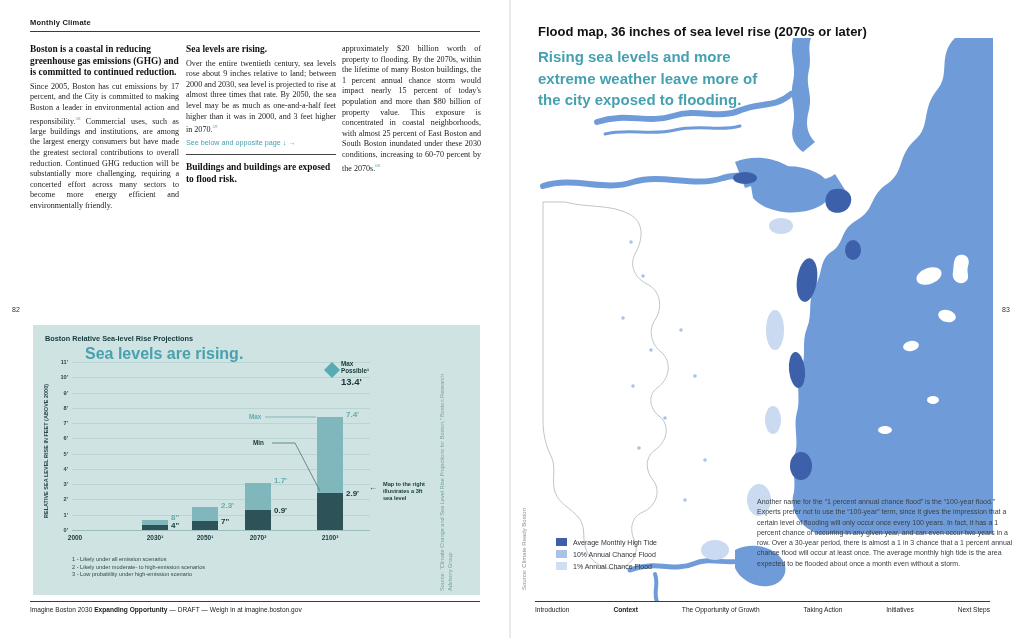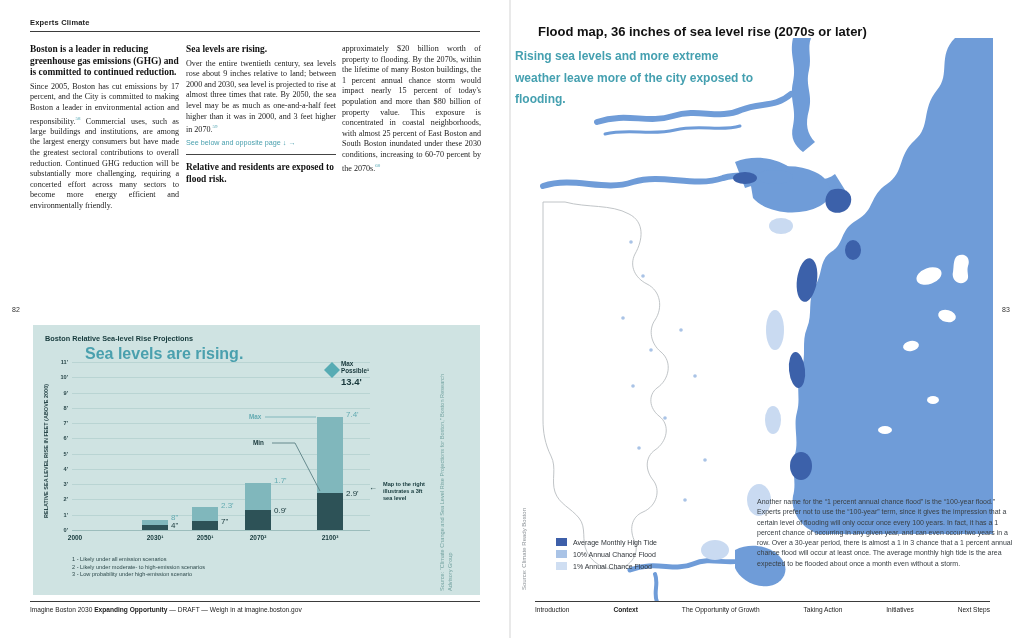--- a/index.html
+++ b/index.html
@@ -24,69 +24,69 @@
   #chart-panel { left:33px; top:325px; width:447px; height:270px; background:#cfe3e2; }
   #chart-header { left:12px; top:9px; font-size:7.3px; font-weight:bold; color:#15393b; }
   #chart-title { left:52px; top:20px; font-size:16px; font-weight:bold; color:#4aa0ae; }
   .ylab { left:10px; top:46px; height:160px; writing-mode:vertical-rl; transform:rotate(180deg);
     font-size:5.5px; font-weight:bold; color:#29474a; text-align:center; line-height:7px; }
   .gridline { position:absolute; left:39px; width:298px; height:1px; background:#b9d4d3; }
   .gridline.base { background:#9cbdbc; }
   .ytick { position:absolute; left:14px; width:21px; text-align:right; font-size:5.6px; font-weight:bold; color:#29474a; }
   .xtick { position:absolute; font-size:6.5px; font-weight:bold; color:#15393b; transform:translateX(-50%); }
   .bar-seg { position:absolute; }
-  .val-label { position:absolute; font-size:8px; font-weight:normal; }
+  .val-label { position:absolute; font-size:8px; font-weight:bold; }
   .ann { position:absolute; font-size:6.3px; font-weight:bold; }
   #maxpossible-label { left:308px; top:35px; width:31px; font-size:6.3px; line-height:7.2px; font-weight:bold; color:#17373a; }
   #maxpossible-value { left:308px; top:51px; font-size:9.5px; font-weight:bold; color:#17373a; }
   #chart-footnotes { left:39px; top:231px; font-size:5.6px; line-height:7.6px; color:#2e4a4c; }
   #map-note-arrow { left:336px; top:158px; font-size:8px; color:#15393b; }
   #map-note { left:350px; top:156px; width:45px; font-size:5.6px; line-height:6.9px; font-weight:bold; color:#15393b; }
   #chart-source { left:405px; top:48px; height:218px; writing-mode:vertical-rl; transform:rotate(180deg);
     font-size:5.6px; line-height:8px; color:#74a3a1; }
 
   
   .footer-rule-l { left:30px; top:601px; width:450px; }
   #footer-left { left:30px; top:606px; font-size:6.6px; color:#222; }
   #footer-left b { font-weight:bold; }
 
   
   #map-header { left:538px; top:24px; font-size:13px; font-weight:bold; color:#111; }
-  #headline { left:515px; top:46px; width:242px; font-size:12px; line-height:21.5px; font-weight:bold; color:#45a0b0; }
+  #headline { left:538px; top:46px; width:242px; font-size:15px; line-height:21.5px; font-weight:bold; color:#45a0b0; }
   #legend { left:556px; top:538px; }
   .legend-row { display:flex; align-items:center; margin-bottom:4px; }
   .legend-swatch { width:11px; height:8px; margin-right:6px; }
   .legend-label { font-size:7px; color:#2e3338; font-family:"Liberation Sans", sans-serif; }
   #map-source { left:521px; top:450px; height:140px; writing-mode:vertical-rl; transform:rotate(180deg);
     font-size:6px; color:#8b9196; }
   #flood-note { left:757px; top:497px; width:257px; font-size:7px; line-height:10.3px; color:#3a4045; }
   .footer-rule-r { left:535px; top:601px; width:455px; }
   #footer-nav { left:535px; top:606px; width:455px; display:flex; justify-content:space-between; }
   .nav-item { font-size:6.6px; color:#222; cursor:pointer; }
   .nav-item.active { font-weight:bold; }
 </style>
 </head>
 <body>
 
 <div id="spread">
 
-  <div class="abs eyebrow sans">Experts Climate</div>
+  <div class="abs eyebrow sans">Monthly Climate</div>
   <div class="abs rule" style="left:30px; top:31px; width:450px;"></div>
 
   <div class="col" style="left:30px; width:149px;">
-    <h3>Boston is a leader in reducing greenhouse gas emissions (GHG) and is committed to continued reduction.</h3>
+    <h3>Boston is a coastal in reducing greenhouse gas emissions (GHG) and is committed to continued reduction.</h3>
     <p><span>Since 2005, Boston has cut emissions by 17 percent, and the City is committed to making Boston a leader in environmental action and responsibility.</span><sup>58</sup><span> Commercial uses, such as large buildings and institutions, are among the largest energy consumers but have made the greatest sectoral contributions to overall reduction. Continued GHG reduction will be substantially more challenging, requiring a concerted effort across many sectors to become more energy efficient and environmentally friendly.</span></p>
   </div>
 
   <div class="col" style="left:186px; width:150px;">
     <h3>Sea levels are rising.</h3>
     <p><span>Over the entire twentieth century, sea levels rose about 9 inches relative to land; between 2000 and 2030, sea level is projected to rise at almost three times that rate. By 2050, the sea level may be as much as one-and-a-half feet higher than it was in 2000, and 3 feet higher in 2070.</span><sup>59</sup></p>
     <a class="see-link sans" href="#">See below and opposite page ↓ →</a>
     <div class="divider"></div>
-    <h3>Relative and residents are exposed to flood risk.</h3>
+    <h3>Buildings and buildings are exposed to flood risk.</h3>
   </div>
 
   <div class="col" style="left:342px; width:139px;">
     <p><span>approximately $20 billion worth of property to flooding. By the 2070s, within the lifetime of many Boston buildings, the 1 percent annual chance storm would impact nearly 15 percent of today's population and more than $80 billion of property value. This exposure is concentrated in coastal neighborhoods, with almost 25 percent of East Boston and South Boston inundated under these 2030 conditions, increasing to 60-70 percent by the 2070s.</span><sup>60</sup></p>
   </div>
 
   <div class="abs pagenum sans" style="left:12px; top:306px;">82</div>
 
   <div class="abs" id="chart-panel">
     <div class="abs sans" id="chart-header">Boston Relative Sea-level Rise Projections</div>

